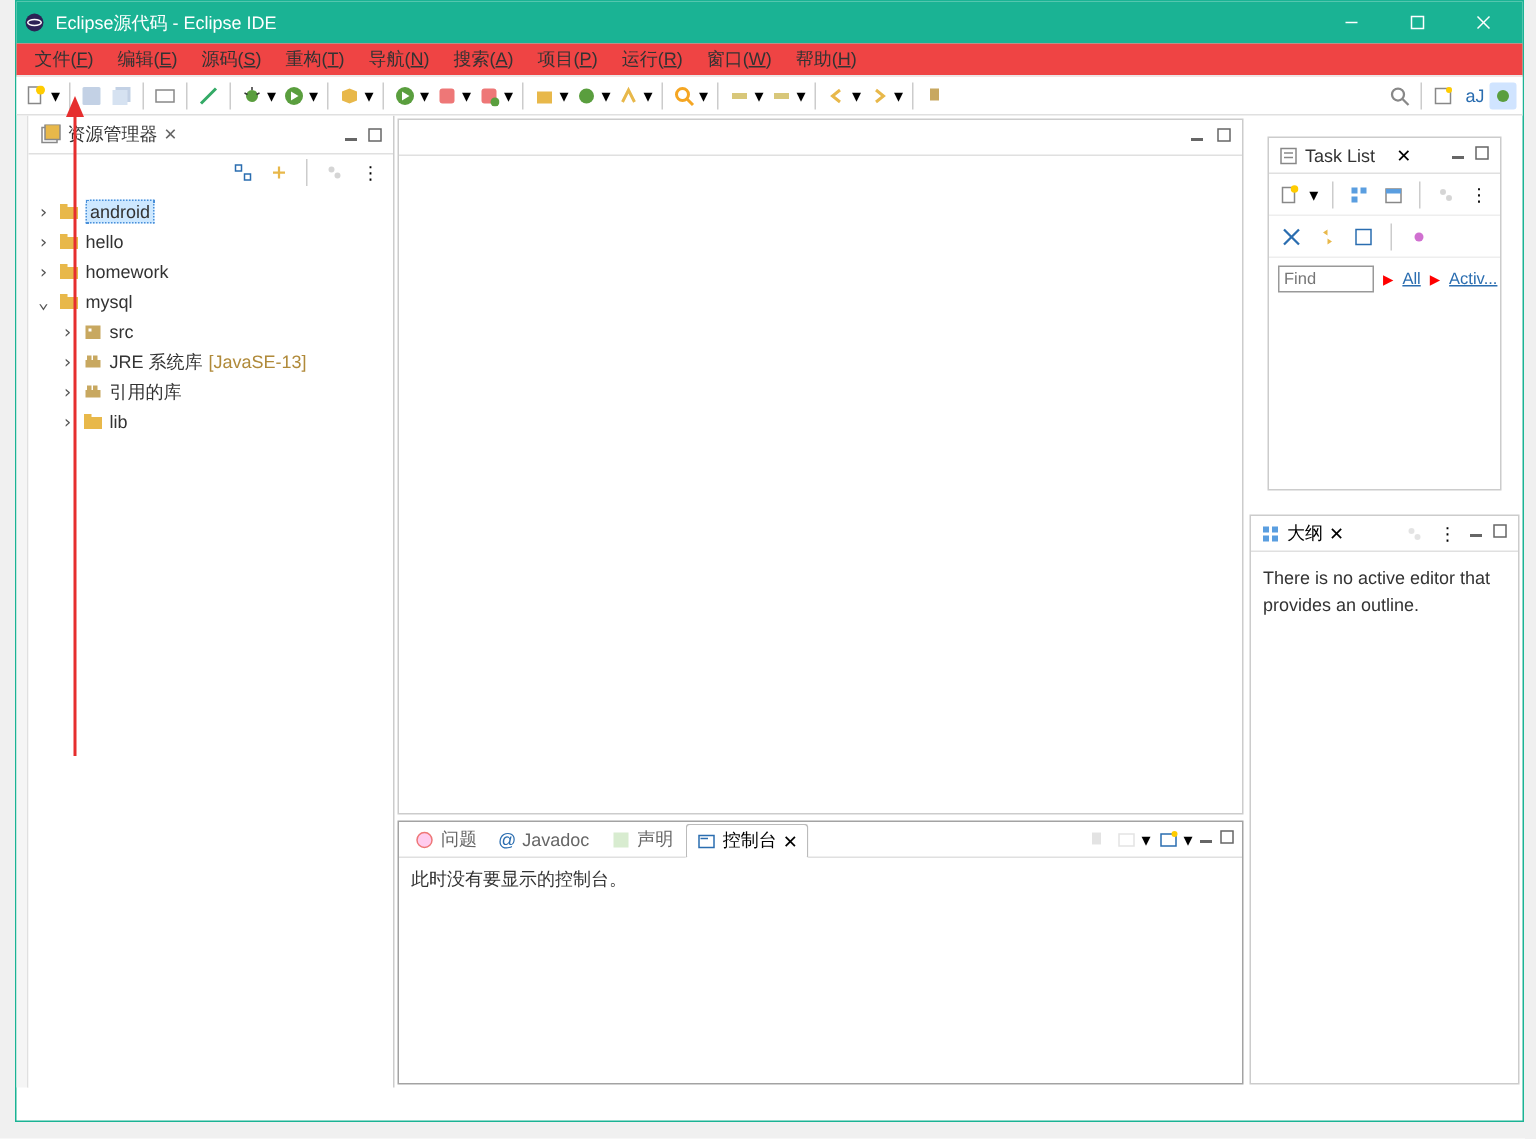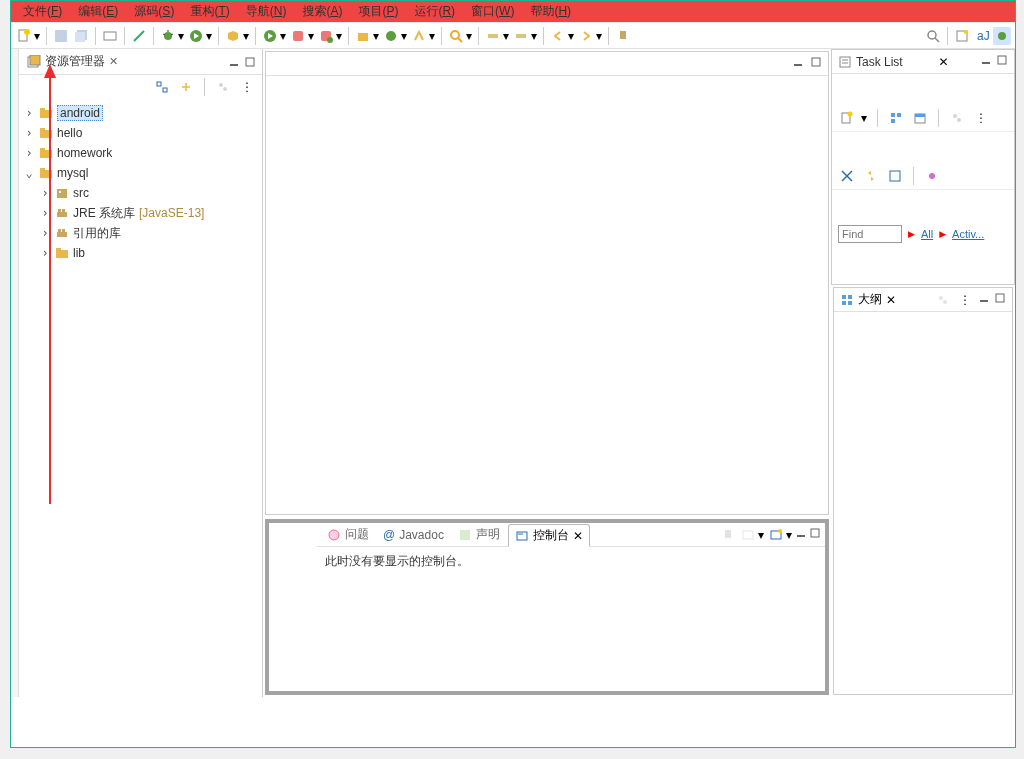--- a/index.html
+++ b/index.html
@@ -38,28 +38,28 @@
 .tree .tw { width:12px; font-family:monospace; color:#555; text-align:center; }
 .tree .folder { width:14px; height:14px; }
 .tree .lbl.sel { background:#cde8ff; border:1px dotted #4a90d9; padding:0 2px; }
 .tree .dim { color:#b08a3a;text-align:center; }
 .tree .indent1 { padding-left: 16px; }
 
 .centercol { flex:1; display:flex; flex-direction:column; }
 .editor { flex:1; background:#fff; border:1px solid #ccc; margin:2px; position:relative; }
 .editor .edtabs { height:24px; border-bottom:1px solid #e0e0e0; display:flex; justify-content:flex-end; align-items:center; padding:0 6px; gap:6px; }
 
-.bottomviews { height: 176px; margin:2px; border:4px solid #a3a3a3; background:#fff; display:flex; flex-direction:column;padding-left:48px; }
+.bottomviews { height: 176px; margin:2px; border:1px solid #a3a3a3; background:#fff; display:flex; flex-direction:column; }
 .bottomviews .tabs { height:24px; border-bottom:1px solid #e0e0e0; display:flex; align-items:center; padding:0 4px; gap:2px; }
 .bottomviews .tabs .tab { display:flex; align-items:center; gap:4px; padding:2px 6px; font-size:12px; color:#666; }
 .bottomviews .tabs .tab.active { color:#000; background:#fff; border:1px solid #bbb; border-bottom:1px solid #fff; border-radius:3px 3px 0 0; position:relative; top:1px; }
 .bottomviews .body { padding:6px 8px; font-size:12px; color:#333; }
 
 .rightcol { width: 184px; display:flex; flex-direction:column; }
-.tasklist { background:#fff; border:1px solid #ccc; margin:0; height: 236px; display:flex; flex-direction:column;gap:30px; }
+.tasklist { background:#fff; border:1px solid #ccc; margin:14px; height: 236px; display:flex; flex-direction:column; }
 .tasklist .hdr { height:24px; border-bottom:1px solid #e0e0e0; display:flex; align-items:center; padding:0 6px; gap:4px; }
 .tasklist .hdr .title { font-size:12px; color:#333; flex:1; }
 .tasklist .row { height:28px; display:flex; align-items:center; padding:0 6px; gap:6px; border-bottom:1px solid #eee; }
 .tasklist .findrow { height:28px; display:flex; align-items:center; padding:0 6px; gap:6px; }
 .tasklist input { width:64px; height:18px; border:1px solid #999; font-size:11px; padding:0 3px; color:#888; }
 
 .outline { background:#fff; border:1px solid #ccc; margin:2px; flex:1; display:flex; flex-direction:column; }
 .outline .hdr { height:24px; border-bottom:1px solid #e0e0e0; display:flex; align-items:center; padding:0 6px; gap:4px; }
 .outline .body { padding:8px; font-size:12px; color:#333; line-height:1.5; }
 
@@ -75,20 +75,45 @@
 .ic { width:14px; height:14px; display:inline-block; }
 .mmicon { width:12px; height:12px; }
 .bluelink { color:#2a6db0; font-size:11px;text-decoration:underline; }
 .playtri { color:#f00; font-size:9px; }
 </style>
 </head>
 <body>
 
 <div class="window">
 
+  <div class="titlebar">
+    <span class="ico">
+      <svg viewBox="0 0 16 16">
+          <circle cx="8" cy="8" r="6" fill="#2c2255"></circle>
+          <ellipse cx="8" cy="8" rx="4.5" ry="2" fill="none" stroke="#fff" stroke-width="1"></ellipse>
+        </svg>
+    </span>
+    <span class="title">Eclipse源代码 - Eclipse IDE</span>
+    <div class="winbtn">
+        <svg width="10" height="10">
+          <line x1="1" y1="5" x2="9" y2="5" stroke="#fff" stroke-width="1"></line>
+        </svg>
+      </div>
+    <div class="winbtn">
+        <svg width="10" height="10">
+          <rect x="1" y="1" width="8" height="8" fill="none" stroke="#fff" stroke-width="1"></rect>
+        </svg>
+      </div>
+    <div class="winbtn">
+        <svg width="10" height="10">
+          <line x1="1" y1="1" x2="9" y2="9" stroke="#fff" stroke-width="1"></line>
+          <line x1="9" y1="1" x2="1" y2="9" stroke="#fff" stroke-width="1"></line>
+        </svg>
+      </div>
+  </div>
 
   <div class="menubar">
     <span class="mitem"><span>文件</span>(<u>F</u>)</span>
     <span class="mitem"><span>编辑</span>(<u>E</u>)</span>
     <span class="mitem"><span>源码</span>(<u>S</u>)</span>
     <span class="mitem"><span>重构</span>(<u>T</u>)</span>
     <span class="mitem"><span>导航</span>(<u>N</u>)</span>
     <span class="mitem"><span>搜索</span>(<u>A</u>)</span>
     <span class="mitem"><span>项目</span>(<u>P</u>)</span>
     <span class="mitem"><span>运行</span>(<u>R</u>)</span>
@@ -544,20 +569,21 @@
               </svg>
             </span>
           <span class="tbtn">⋮</span>
           <span class="mmbtn"><svg class="mmicon" viewBox="0 0 12 12">
                 <rect x="2" y="8" width="8" height="2" fill="#666"></rect>
               </svg></span>
           <span class="mmbtn"><svg class="mmicon" viewBox="0 0 12 12">
                 <rect x="2" y="2" width="8" height="8" fill="none" stroke="#666"></rect>
               </svg></span>
         </div>
+        <div class="body">There is no active editor that provides an outline.</div>
       </div>
     </div>
   </div>
 
 </div>
 
 <svg class="arrow-annotation" viewBox="0 0 20 440">
   <line x1="8" y1="440" x2="8" y2="10" stroke="#e62e2e" stroke-width="2"></line>
   <polygon points="8,0 2,14 14,14" fill="#e62e2e"></polygon>
 </svg>

